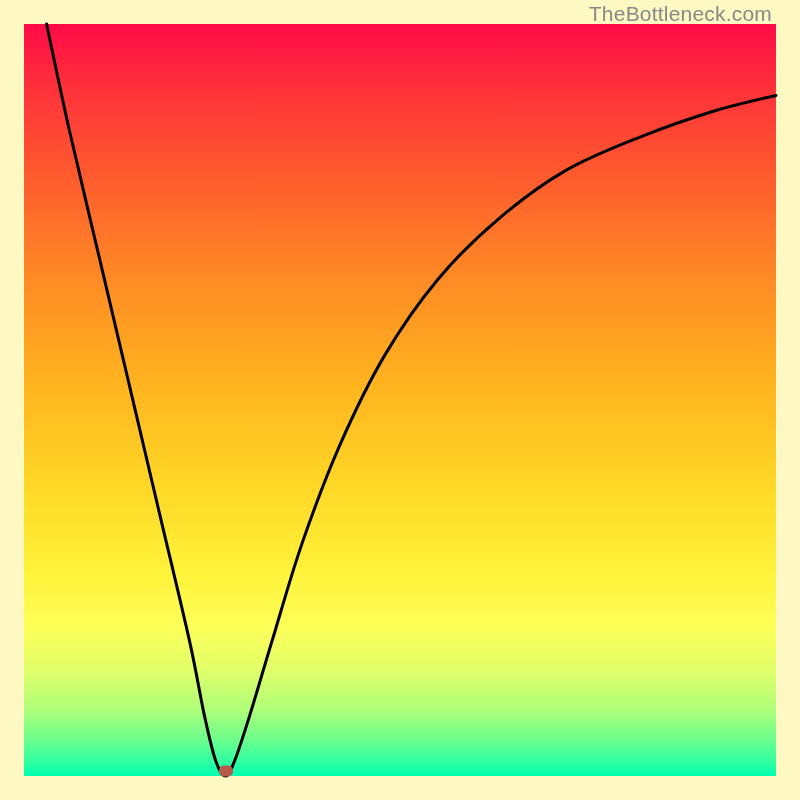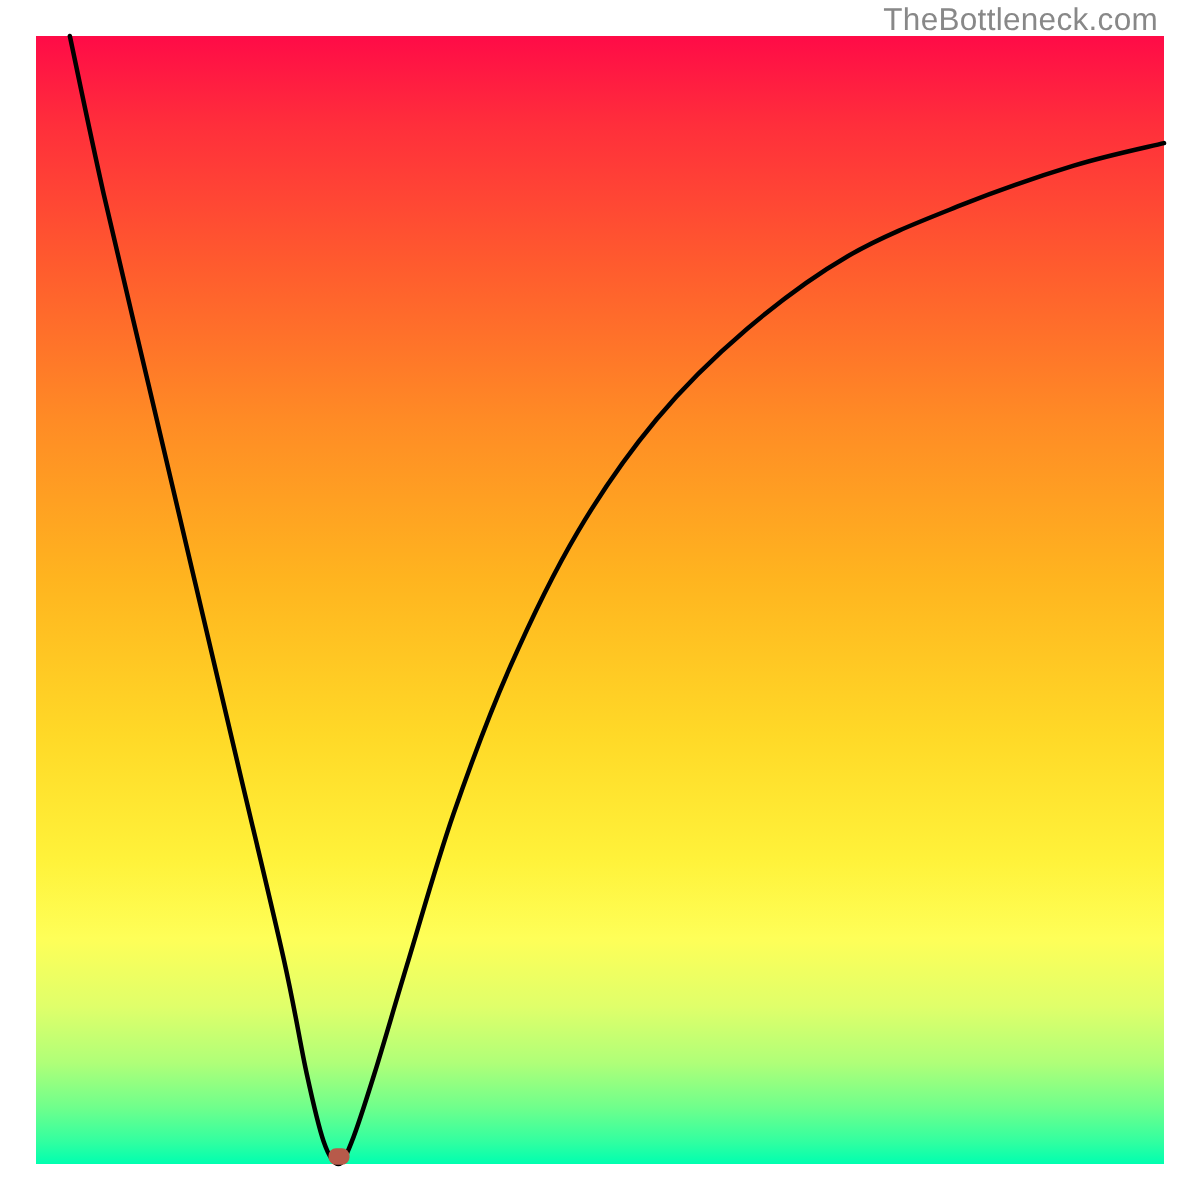--- a/index.html
+++ b/index.html
@@ -10,21 +10,21 @@
     background: #000;
     overflow: hidden;
     font-family: Arial, Helvetica, sans-serif;
   }
   .frame {
     position: absolute;
     top: 0;
     left: 0;
     width: 800px;
     height: 800px;
-    background: #ffffff;
+    background: #fef9c3;
   }
   .plot-area {
     position: absolute;
     top: 24px;
     left: 24px;
     width: 752px;
     height: 752px;
     background: linear-gradient(
       to bottom,
       #ff0b47 0%,

